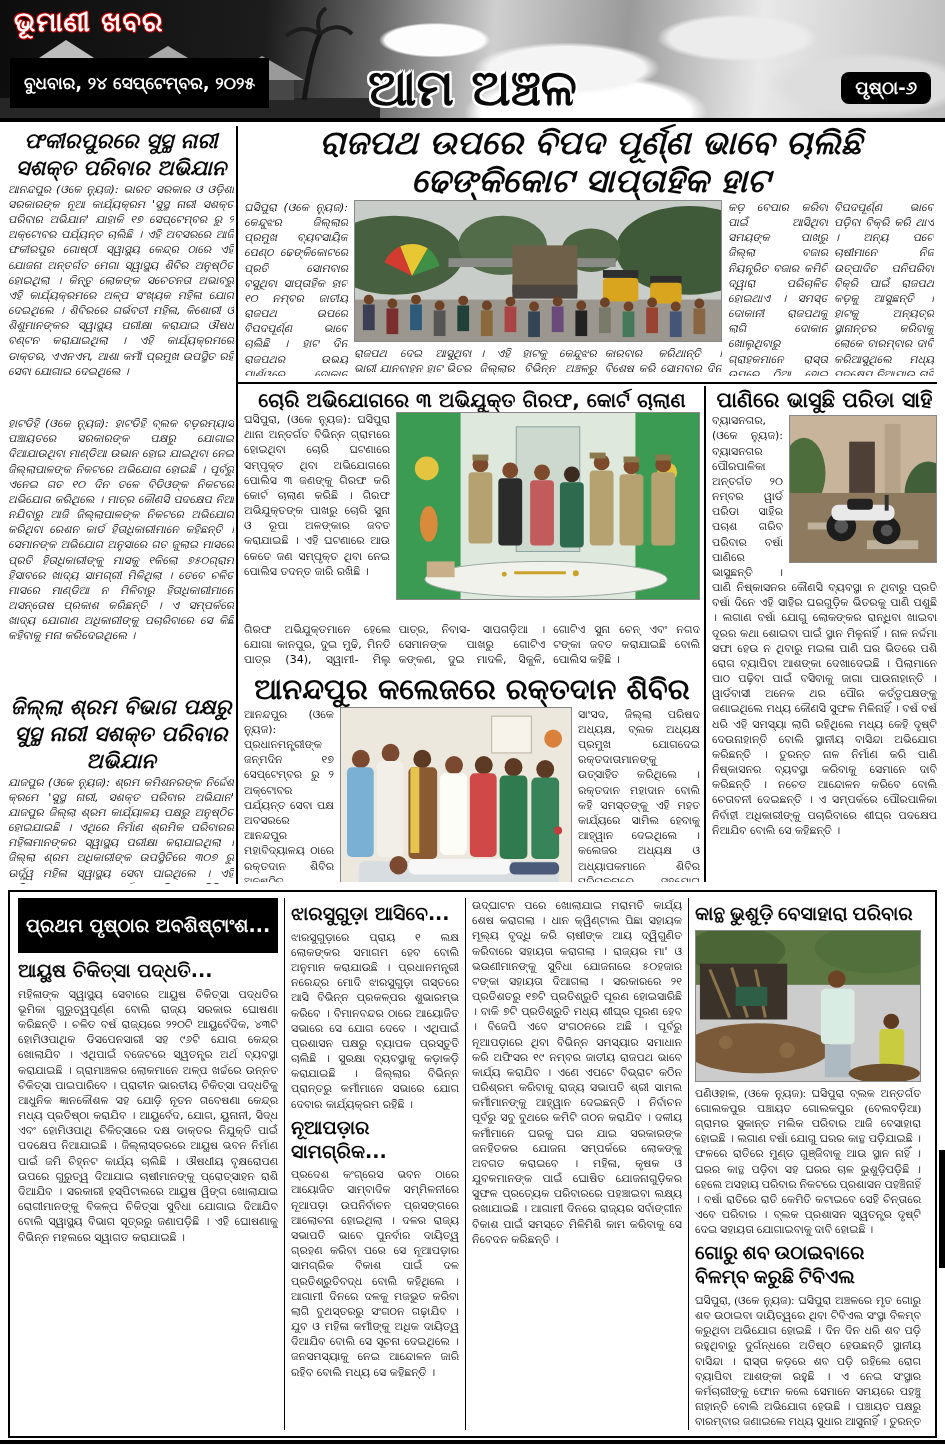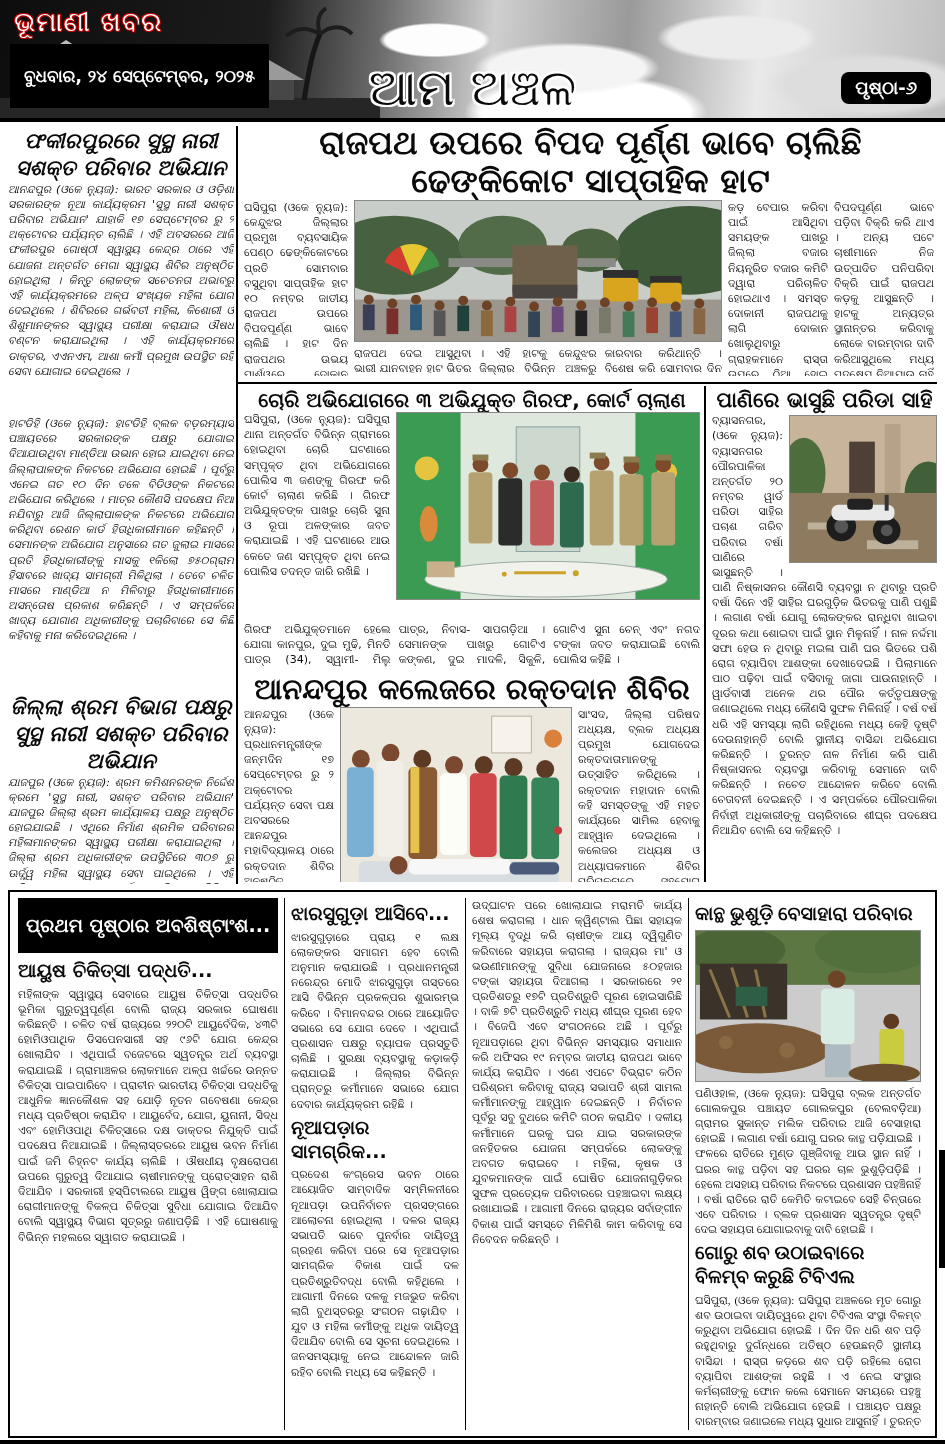--- a/index.html
+++ b/index.html
@@ -8,44 +8,44 @@
   
   .banner{position:absolute;left:0;top:0;width:945px;height:118px;overflow:hidden;
     background:
       radial-gradient(ellipse 90px 28px at 46% 34%, #fdfdfd 55%, rgba(255,255,255,0) 62%),
       radial-gradient(ellipse 150px 42px at 60% 58%, #f4f4f4 52%, rgba(255,255,255,0) 62%),
       radial-gradient(ellipse 130px 38px at 78% 32%, #ececec 52%, rgba(255,255,255,0) 62%),
       radial-gradient(ellipse 190px 60px at 62% 95%, #ffffff 55%, rgba(255,255,255,0) 64%),
       radial-gradient(ellipse 170px 54px at 92% 72%, #dddddd 48%, rgba(255,255,255,0) 60%),
       linear-gradient(95deg,#0d0d0d 0%,#1c1c1c 28%,#6a6a6a 40%,#cfcfcf 52%,#9a9a9a 66%,#e9e9e9 80%,#bfbfbf 100%);}
   .village{position:absolute;left:0;top:0;width:380px;height:118px;}
-  .paper-name{position:absolute;left:14px;top:6px;font-size:27px;font-weight:400;color:#fff;
+  .paper-name{position:absolute;left:14px;top:6px;font-size:27px;font-weight:700;color:#fff;
     letter-spacing:1px;text-shadow:1px 1px 0 #c00,-1px -1px 0 #c00,1px -1px 0 #900,-1px 1px 0 #900;}
   .date-box{position:absolute;left:10px;bottom:10px;background:#000;color:#fff;font-size:17px;
-    font-weight:bold;padding:22px 14px;}
+    font-weight:bold;padding:15px 14px;}
   .section-title{position:absolute;left:50%;bottom:0;transform:translateX(-50%);
-    font-size:50px;font-weight:400;color:#0a0a0a;white-space:nowrap;
+    font-size:50px;font-weight:700;color:#0a0a0a;white-space:nowrap;
     text-shadow:2px 2px 0 #fff,-2px -2px 0 #fff,2px -2px 0 #fff,-2px 2px 0 #fff,0 2px 0 #fff,0 -2px 0 #fff,2px 0 0 #fff,-2px 0 0 #fff;}
   .page-badge{position:absolute;right:14px;bottom:14px;background:#000;color:#fff;font-size:18px;
     font-weight:bold;padding:5px 14px;border-radius:8px;}
   .rule{position:absolute;background:#000;}
   
   .b{font-size:11px;line-height:1.38;text-align:justify;margin:0;}
   .art h2,.art h1,.art h3{margin:0;font-weight:800;text-align:center;}
   .h-lc{font-size:21px;line-height:1.28;margin:0 0 4px 0;}
   .h-main{font-size:33px;line-height:1.15;margin:0 0 6px 0;}
   .h-mid{font-size:20px;line-height:1.2;margin:2px 0 5px 0;}
   .h-blood{font-size:29px;line-height:1.2;margin:7px 0 5px 0;}
   .h-flood{font-size:21px;line-height:1.2;margin:0 0 4px 0;}
   .h-bot{font-size:19px;line-height:1.25;margin:4px 0 4px 0;}
   .h-left-align{text-align:left;}
   .left-col{position:absolute;left:8px;top:128px;width:226px;height:756px;overflow:hidden;font-style:italic;}
   .left-col .art{overflow:hidden;margin-bottom:10px;}
   .lc1{height:278px;} .lc2{height:268px;} .lc3{height:252px;}
-  .main-art{position:absolute;left:244px;top:124px;width:693px;height:252px;overflow:hidden;}
+  .main-art{position:absolute;left:244px;top:124px;width:693px;height:252px;overflow:hidden;font-style:italic;}
   .main-row{display:flex;gap:6px;height:208px;overflow:hidden;}
   .main-row .tcol{overflow:hidden;}
   .c1{width:104px;} .c4{width:100px;} .c5{width:100px;}
   .center-blk{width:368px;display:flex;flex-direction:column;gap:4px;}
   .photo{background:#ccc;overflow:hidden;border:1px solid #888;box-sizing:border-box;}
   .photo svg{display:block;width:100%;height:100%;}
   .market{width:368px;height:142px;}
   .threecol{column-count:3;column-gap:8px;height:58px;overflow:hidden;}
   .mid-art{position:absolute;left:244px;top:388px;width:456px;height:494px;overflow:hidden;}
   .theft-row{display:flex;gap:6px;height:188px;overflow:hidden;margin-bottom:22px;}

